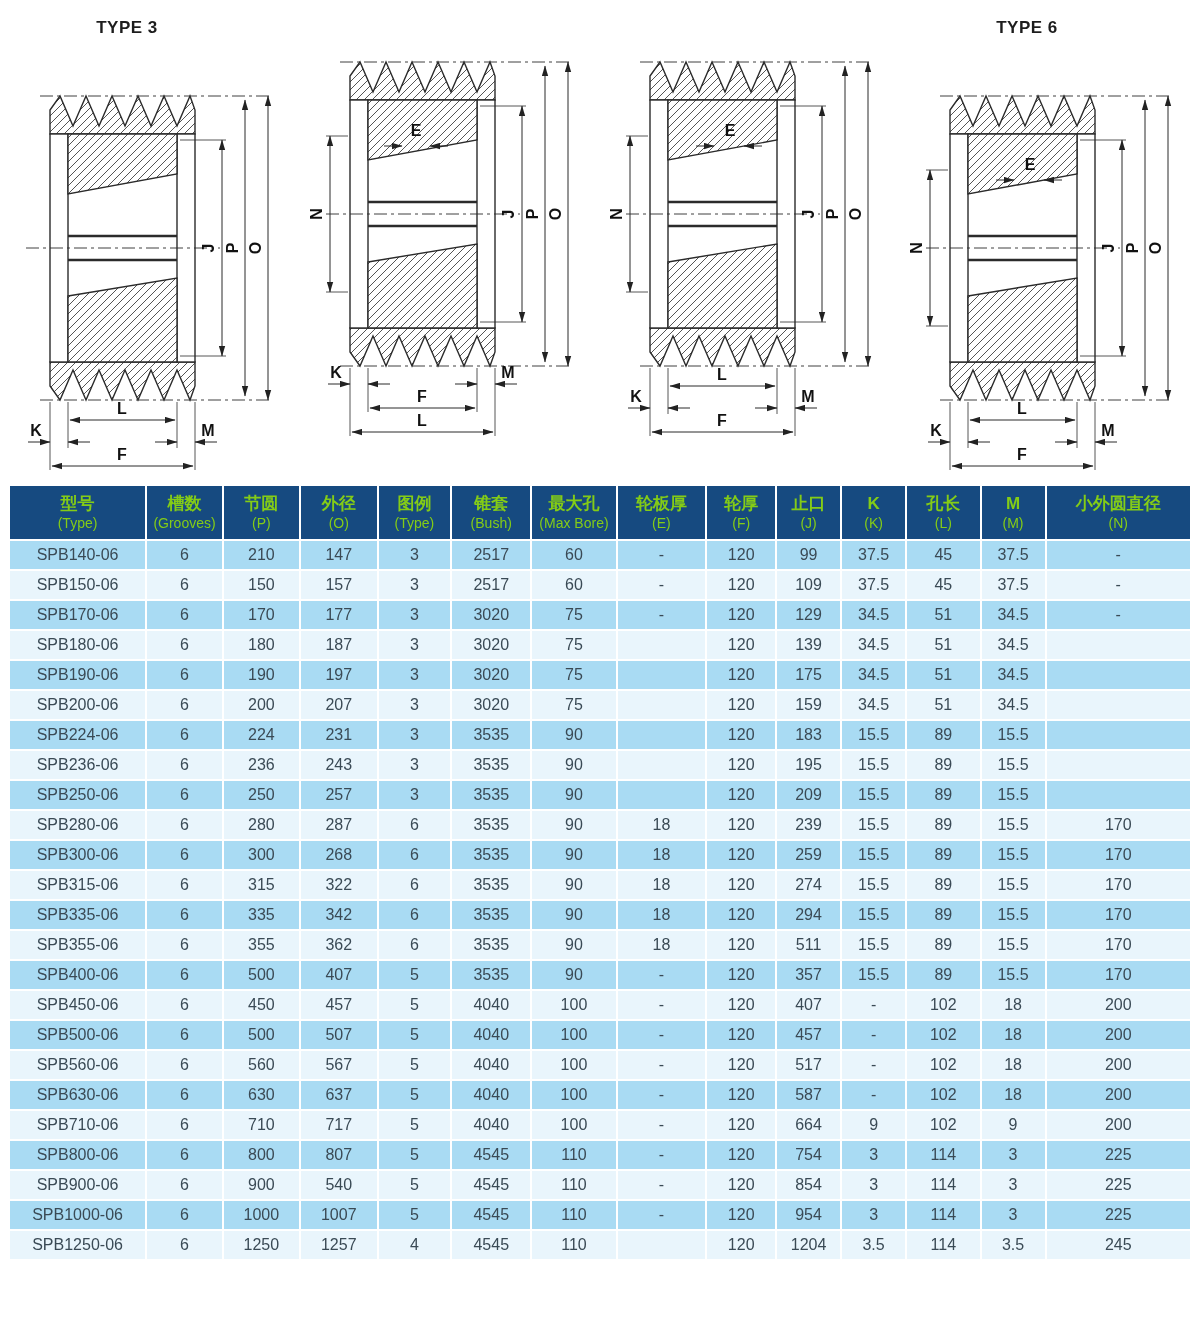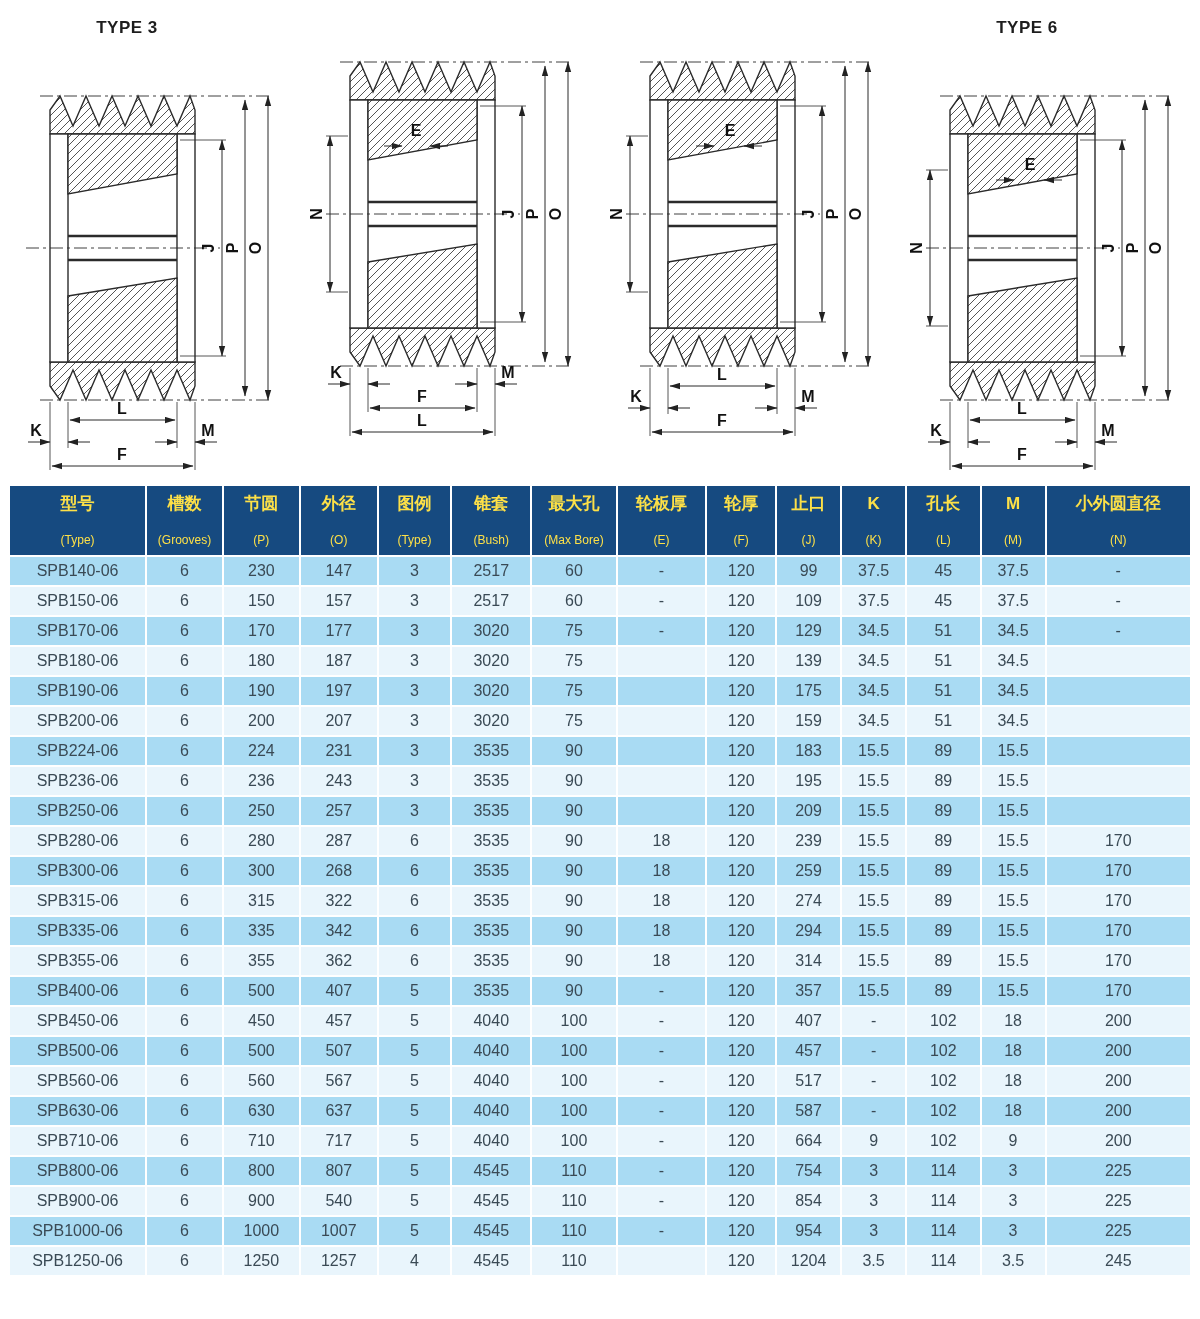--- a/index.html
+++ b/index.html
@@ -10,24 +10,24 @@
            padding:14px 46px 0 0;letter-spacing:.5px;font-family:"Liberation Sans",sans-serif;}
   svg{display:block;}
   .oln{fill:#ffffff;stroke:#2b2b2b;stroke-width:1.4;}
   .hat{fill:url(#hatch);stroke:#2b2b2b;stroke-width:1.4;}
   .bore{stroke:#2b2b2b;stroke-width:2.6;}
   .dim{stroke:#2b2b2b;stroke-width:1;fill:none;}
   .wit{stroke:#2b2b2b;stroke-width:.8;}
   .ctr{stroke:#2b2b2b;stroke-width:.9;stroke-dasharray:13 4 3 4;fill:none;}
   .dlab{font:600 16px "Liberation Sans",sans-serif;fill:#111;}
   table.spec{width:1184px;margin:6px 8px 0 8px;border-collapse:collapse;table-layout:fixed;}
-  table.spec th{background:#164a80;color:#fde047;vertical-align:middle;padding:7px 2px;
+  table.spec th{background:#164a80;color:#84cc16;vertical-align:middle;padding:7px 2px;
                 border:2px solid #fff;font-weight:normal;}
   .h-zh{font-size:17px;font-weight:bold;line-height:1.25;}
-  .h-en{font-size:12px;margin-top:19px;line-height:1.2;}
+  .h-en{font-size:14px;margin-top:1px;line-height:1.2;}
   table.spec td{height:28px;text-align:center;vertical-align:middle;font-size:16px;
                 color:#3a4a55;border:2px solid #fff;padding:0;overflow:hidden;white-space:nowrap;}
   table.spec tbody tr:nth-child(odd) td{background:#a9dbf3;}
   table.spec tbody tr:nth-child(even) td{background:#e9f5fc;}
 </style>
 </head>
 <body>
 
 <div class="drawings">
 
@@ -310,21 +310,21 @@
         <th>
           <div class="h-zh">小外圆直径</div>
           <div class="h-en">(N)</div>
         </th>
       </tr>
   </thead>
   <tbody>
       <tr>
         <td>SPB140-06</td>
         <td>6</td>
-        <td>230</td>
+        <td>210</td>
         <td>147</td>
         <td>3</td>
         <td>2517</td>
         <td>60</td>
         <td>-</td>
         <td>120</td>
         <td>99</td>
         <td>37.5</td>
         <td>45</td>
         <td>37.5</td>
@@ -525,21 +525,21 @@
       <tr>
         <td>SPB355-06</td>
         <td>6</td>
         <td>355</td>
         <td>362</td>
         <td>6</td>
         <td>3535</td>
         <td>90</td>
         <td>18</td>
         <td>120</td>
-        <td>314</td>
+        <td>511</td>
         <td>15.5</td>
         <td>89</td>
         <td>15.5</td>
         <td>170</td>
       </tr>
       <tr>
         <td>SPB400-06</td>
         <td>6</td>
         <td>500</td>
         <td>407</td>

